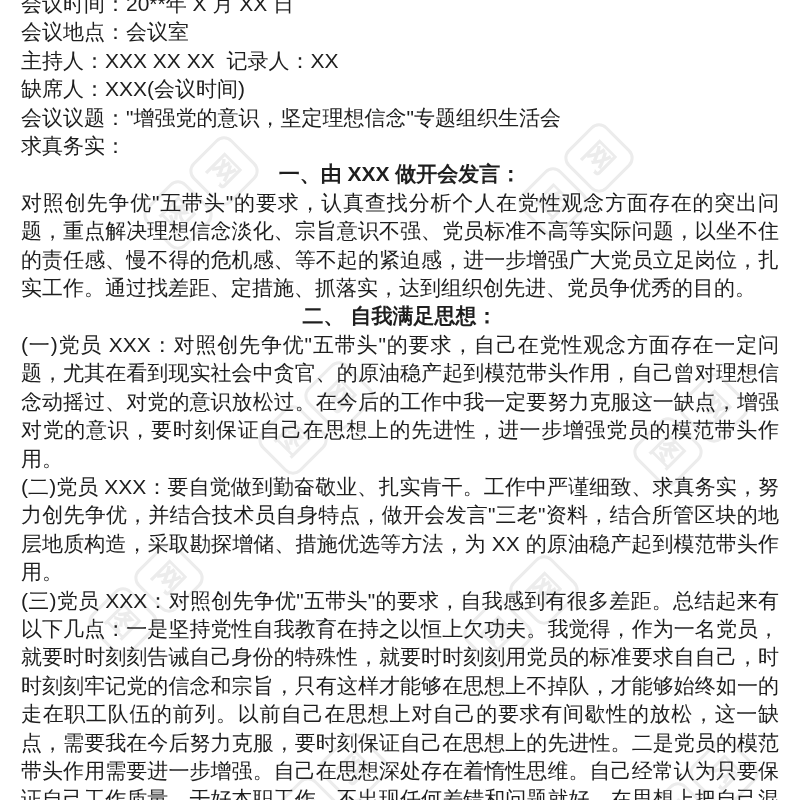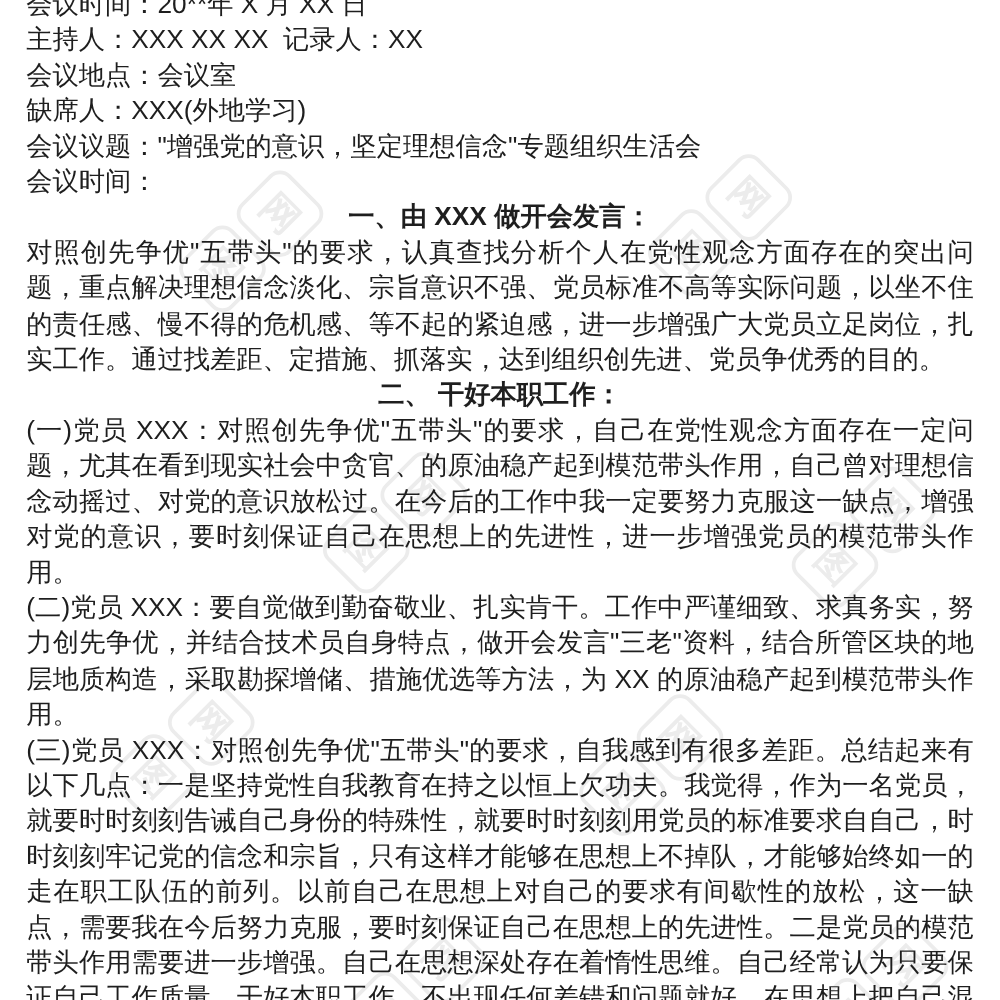--- a/index.html
+++ b/index.html
@@ -107,24 +107,24 @@
       <span class="wm-d wm-d1">网</span>
     </div>
     <div class="wm" style="left: 648px; top: 745px; color: rgb(236, 236, 236);">
       <span class="wm-d wm-d0">图</span>
       <span class="wm-d wm-d1">网</span>
     </div>
   </div>
 
 <div id="doc-page">
     <p class="meta">会议时间：20**年 X 月 XX 日</p>
+    <p class="meta">会议地点：会议室</p>
     <p class="meta">主持人：XXX XX XX  记录人：XX</p>
-    <p class="meta">会议地点：会议室</p>
-    <p class="meta">缺席人：XXX(外地学习)</p>
+    <p class="meta">缺席人：XXX(会议时间)</p>
     <p class="meta">会议议题："增强党的意识，坚定理想信念"专题组织生活会</p>
-    <p class="meta">会议时间：</p>
+    <p class="meta">求真务实：</p>
     <p class="heading">一、由 XXX 做开会发言：</p>
     <p class="paragraph">对照创先争优"五带头"的要求，认真查找分析个人在党性观念方面存在的突出问题，重点解决理想信念淡化、宗旨意识不强、党员标准不高等实际问题，以坐不住的责任感、慢不得的危机感、等不起的紧迫感，进一步增强广大党员立足岗位，扎实工作。通过找差距、定措施、抓落实，达到组织创先进、党员争优秀的目的。</p>
-    <p class="heading">二、 干好本职工作：</p>
+    <p class="heading">二、 自我满足思想：</p>
     <p class="paragraph">(一)党员 XXX：对照创先争优"五带头"的要求，自己在党性观念方面存在一定问题，尤其在看到现实社会中贪官、的原油稳产起到模范带头作用，自己曾对理想信念动摇过、对党的意识放松过。在今后的工作中我一定要努力克服这一缺点，增强对党的意识，要时刻保证自己在思想上的先进性，进一步增强党员的模范带头作用。</p>
     <p class="paragraph">(二)党员 XXX：要自觉做到勤奋敬业、扎实肯干。工作中严谨细致、求真务实，努力创先争优，并结合技术员自身特点，做开会发言"三老"资料，结合所管区块的地层地质构造，采取勘探增储、措施优选等方法，为 XX 的原油稳产起到模范带头作用。</p>
     <p class="paragraph">(三)党员 XXX：对照创先争优"五带头"的要求，自我感到有很多差距。总结起来有以下几点：一是坚持党性自我教育在持之以恒上欠功夫。我觉得，作为一名党员，就要时时刻刻告诫自己身份的特殊性，就要时时刻刻用党员的标准要求自自己，时时刻刻牢记党的信念和宗旨，只有这样才能够在思想上不掉队，才能够始终如一的走在职工队伍的前列。以前自己在思想上对自己的要求有间歇性的放松，这一缺点，需要我在今后努力克服，要时刻保证自己在思想上的先进性。二是党员的模范带头作用需要进一步增强。自己在思想深处存在着惰性思维。自己经常认为只要保证自己工作质量，干好本职工作，不出现任何差错和问题就好。在思想上把自己混同于普通的职工老百姓，这一惰性思想，自我满足思想，工作自我为核心思想，需要克服和扫除。真正的在实践中、岗位上发挥出党员的先进模范带头作用。</p>
   </div>
 
 </body></html>

